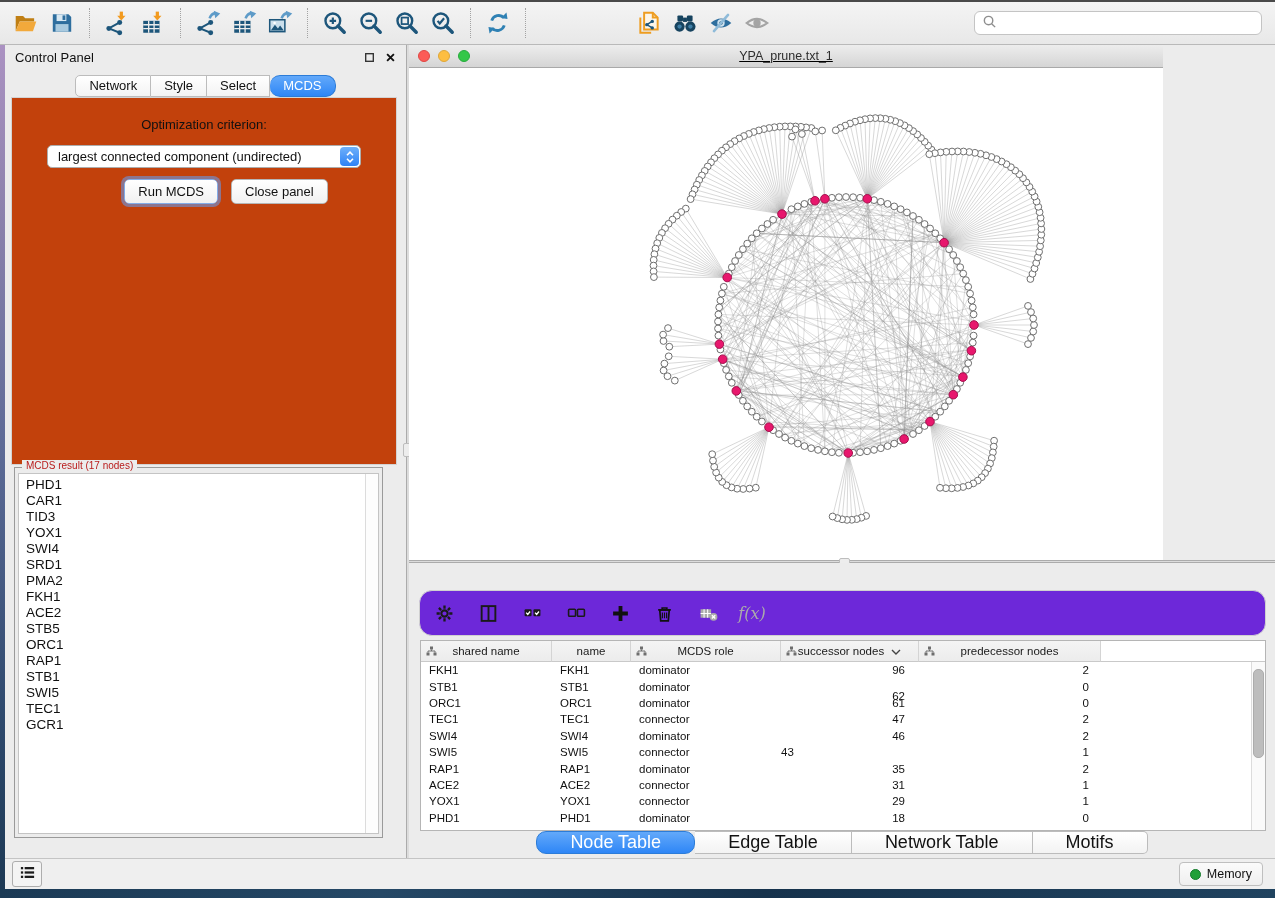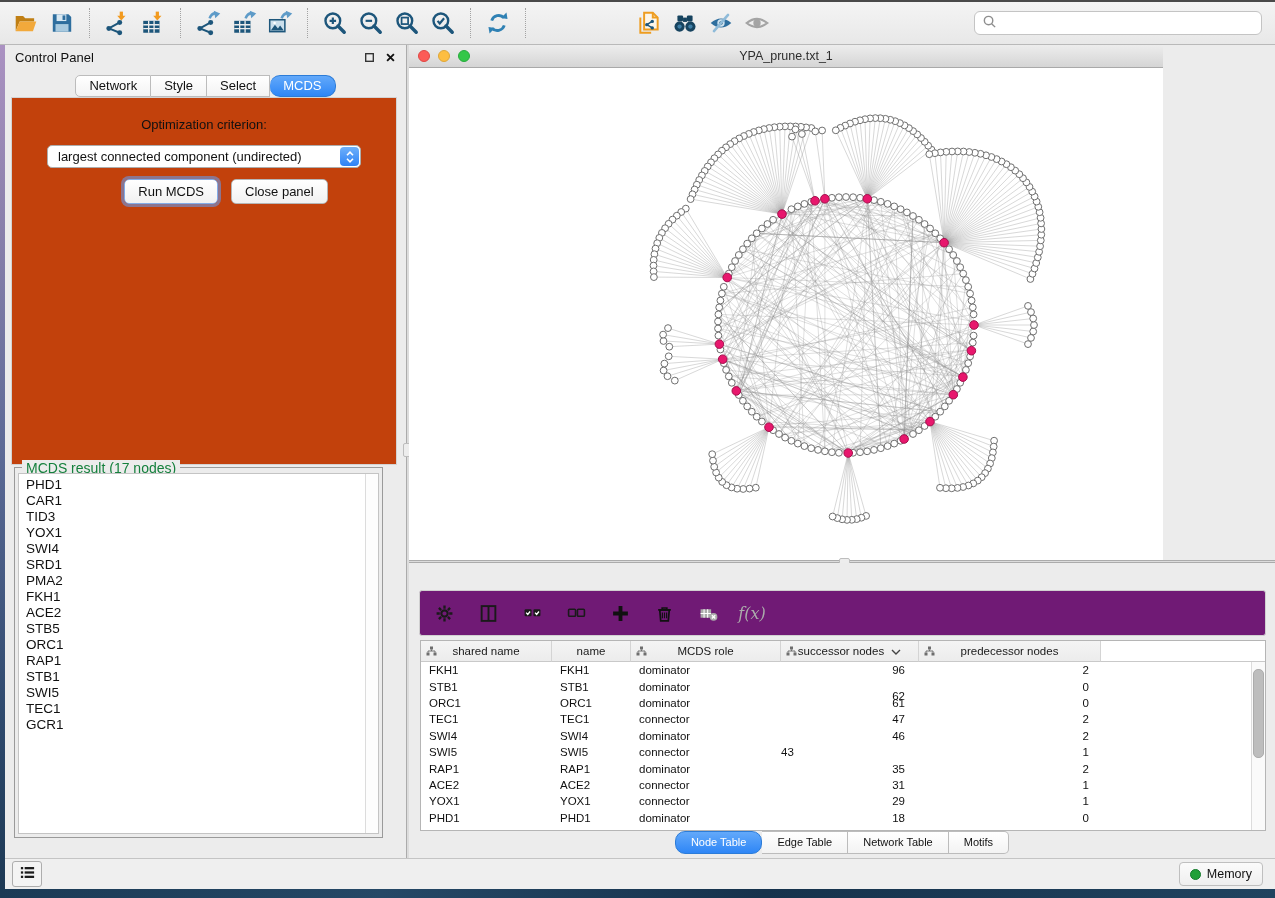--- a/index.html
+++ b/index.html
@@ -45,62 +45,62 @@
     border:1px solid #ADADAD;border-radius:5px;box-sizing:border-box;font-size:13px;color:#111;
     display:flex;align-items:center;padding-left:10px;}
   #opt-stepper{position:absolute;right:1px;top:1px;width:19px;height:19px;border-radius:4px;
     background:linear-gradient(#6FB0FA,#2D82F6);display:flex;align-items:center;justify-content:center;}
   .cp-buttons{display:flex;justify-content:center;gap:13px;margin-top:11px;}
   .mac-btn{height:23px;padding:0 13px;font-size:13px;color:#111;background:linear-gradient(#FFFFFF,#F1F1F1);
     border:1px solid #B5B5B5;border-radius:5px;display:flex;align-items:center;}
   .mac-btn.focused{box-shadow:0 0 0 3px rgba(96,160,252,.55);border-color:#82ACE8;margin-left:44px;}
 
   #mcds-fieldset{position:absolute;left:9px;top:422px;width:369px;height:371px;border:1px solid #9A9A9A;background:#ECECEC;box-sizing:border-box;}
-  #mcds-legend{position:absolute;top:-8px;left:7px;background:#ECECEC;padding:0 4px;font-size:14px;color:#15803d;}
+  #mcds-legend{position:absolute;top:-8px;left:7px;background:#ECECEC;padding:0 4px;font-size:10px;color:#b91c1c;}
   #mcds-listbox{position:absolute;left:3px;right:3px;top:5px;bottom:3px;background:#fff;border:1px solid #C4C4C4;overflow:hidden;}
   #mcds-scroll{position:absolute;right:0;top:0;bottom:0;width:12px;border-left:1px solid #DCDCDC;background:#FDFDFD;}
   #mcds-list{padding:3px 0 0 7px;}
   .mcds-item{height:16px;line-height:16px;font-size:13.5px;color:#111;}
 
   
   #v-splitter{position:absolute;left:406px;top:45px;width:3px;height:813px;background:#DCDCDC;
     border-left:1px solid #ABABAB;border-right:1px solid #ABABAB;box-sizing:content-box;width:1px;padding:0 1px;}
   #v-grip{position:absolute;left:-4px;top:398px;width:9px;height:12px;background:#EDEDED;border:1px solid #BDBDBD;border-radius:2px;}
   #h-splitter{position:absolute;left:409px;top:560px;width:866px;height:3px;background:#DCDCDC;
     border-top:1px solid #ABABAB;border-bottom:1px solid #ABABAB;box-sizing:border-box;}
   #h-grip{position:absolute;left:430px;top:-3px;width:9px;height:7px;background:#EDEDED;border:1px solid #BDBDBD;border-radius:2px;}
 
   
-  #network-window{position:absolute;left:409px;top:45px;width:754px;height:515px;background:#fff;}
+  #network-window{position:absolute;left:409px;top:45px;width:754px;height:515px;background:#fff;text-decoration:underline;}
   #net-titlebar{height:22px;background:linear-gradient(#EDEDED,#D5D5D5);border-bottom:1px solid #A9A9A9;
     position:relative;display:flex;align-items:center;justify-content:center;font-size:12.5px;font-weight:500;color:#2e2e2e;}
   #traffic{position:absolute;left:9px;top:5px;display:flex;gap:8px;}
   .light{width:12px;height:12px;border-radius:50%;box-sizing:border-box;}
   #graph{position:absolute;left:0;top:22px;}
 
   
   #table-panel{position:absolute;left:409px;top:563px;width:866px;height:295px;background:#ECECEC;}
-  #tp-toolbar{position:absolute;left:10px;right:9px;top:27px;height:46px;border:1px solid #D0D0D0;border-radius:3px;
-    background:#701a75;display:flex;align-items:center;padding:0 12px;gap:20px;box-sizing:border-box;}
+  #tp-toolbar{position:absolute;left:10px;right:9px;top:27px;height:46px;border:1px solid #D0D0D0;border-radius:13px;
+    background:#6d28d9;display:flex;align-items:center;padding:0 12px;gap:20px;box-sizing:border-box;}
   .tp-btn{width:24px;height:24px;display:flex;align-items:center;justify-content:center;}
   .fx{font-family:"DejaVu Serif",serif;font-style:italic;font-size:16px;color:#ABABAB;}
   #node-table{position:absolute;left:11px;top:77px;width:846px;height:191px;background:#fff;border:1px solid #B5B5B5;box-sizing:border-box;overflow:hidden;}
   #nt-header{display:flex;height:21px;}
   .th{box-sizing:border-box;height:21px;border-right:1px solid #D4D4D4;border-bottom:1px solid #C9C9C9;
     background:linear-gradient(#F4F4F4,#ECECEC);position:relative;display:flex;align-items:center;justify-content:center;
     font-size:11.5px;color:#1a1a1a;}
   .th .tree{position:absolute;left:5px;top:5px;}
   .th .chev{margin-left:7px;}
   .th-filler{flex:1;background:#fff;border-bottom:1px solid #C9C9C9;box-sizing:border-box;height:21px;}
   .tr{display:flex;height:16.4px;align-items:center;font-size:11.5px;color:#111;}
   .td{box-sizing:border-box;overflow:hidden;white-space:nowrap;}
   #nt-scroll{position:absolute;right:0;top:21px;bottom:0;width:13px;background:#FAFAFA;border-left:1px solid #DCDCDC;}
   #nt-thumb{position:absolute;left:1px;top:7px;width:9px;height:87px;background:#BDBDBD;border:1px solid #ACACAC;border-radius:5px;}
   #tp-tabs{position:absolute;left:0;right:0;top:268px;display:flex;justify-content:center;}
-  #tp-tabs .seg-btn{height:21px;line-height:21px;font-size:11px;padding:0 15px;}
+  #tp-tabs .seg-btn{height:21px;line-height:21px;font-size:18px;padding:0 33px;}
 
   
   #status-bar{position:absolute;left:5px;top:858px;width:1270px;height:31px;box-sizing:border-box;background:#EFEFEF;
     border-top:1px solid #C4C4C4;display:flex;align-items:center;padding:0 12px 0 7px;}
   #list-btn{width:28px;height:24px;background:#F4F4F4;border:1px solid #ADADAD;border-radius:3px;
     display:flex;align-items:center;justify-content:center;}
   #memory-btn{margin-left:auto;height:22px;padding:0 10px;border:1px solid #BFBFBF;border-radius:4px;
     background:linear-gradient(#FBFBFB,#EFEFEF);display:flex;align-items:center;gap:6px;font-size:12.5px;color:#111;}
   #memory-dot{width:11px;height:11px;border-radius:50%;border:1px solid #147A2B;box-sizing:border-box;}
 </style>

